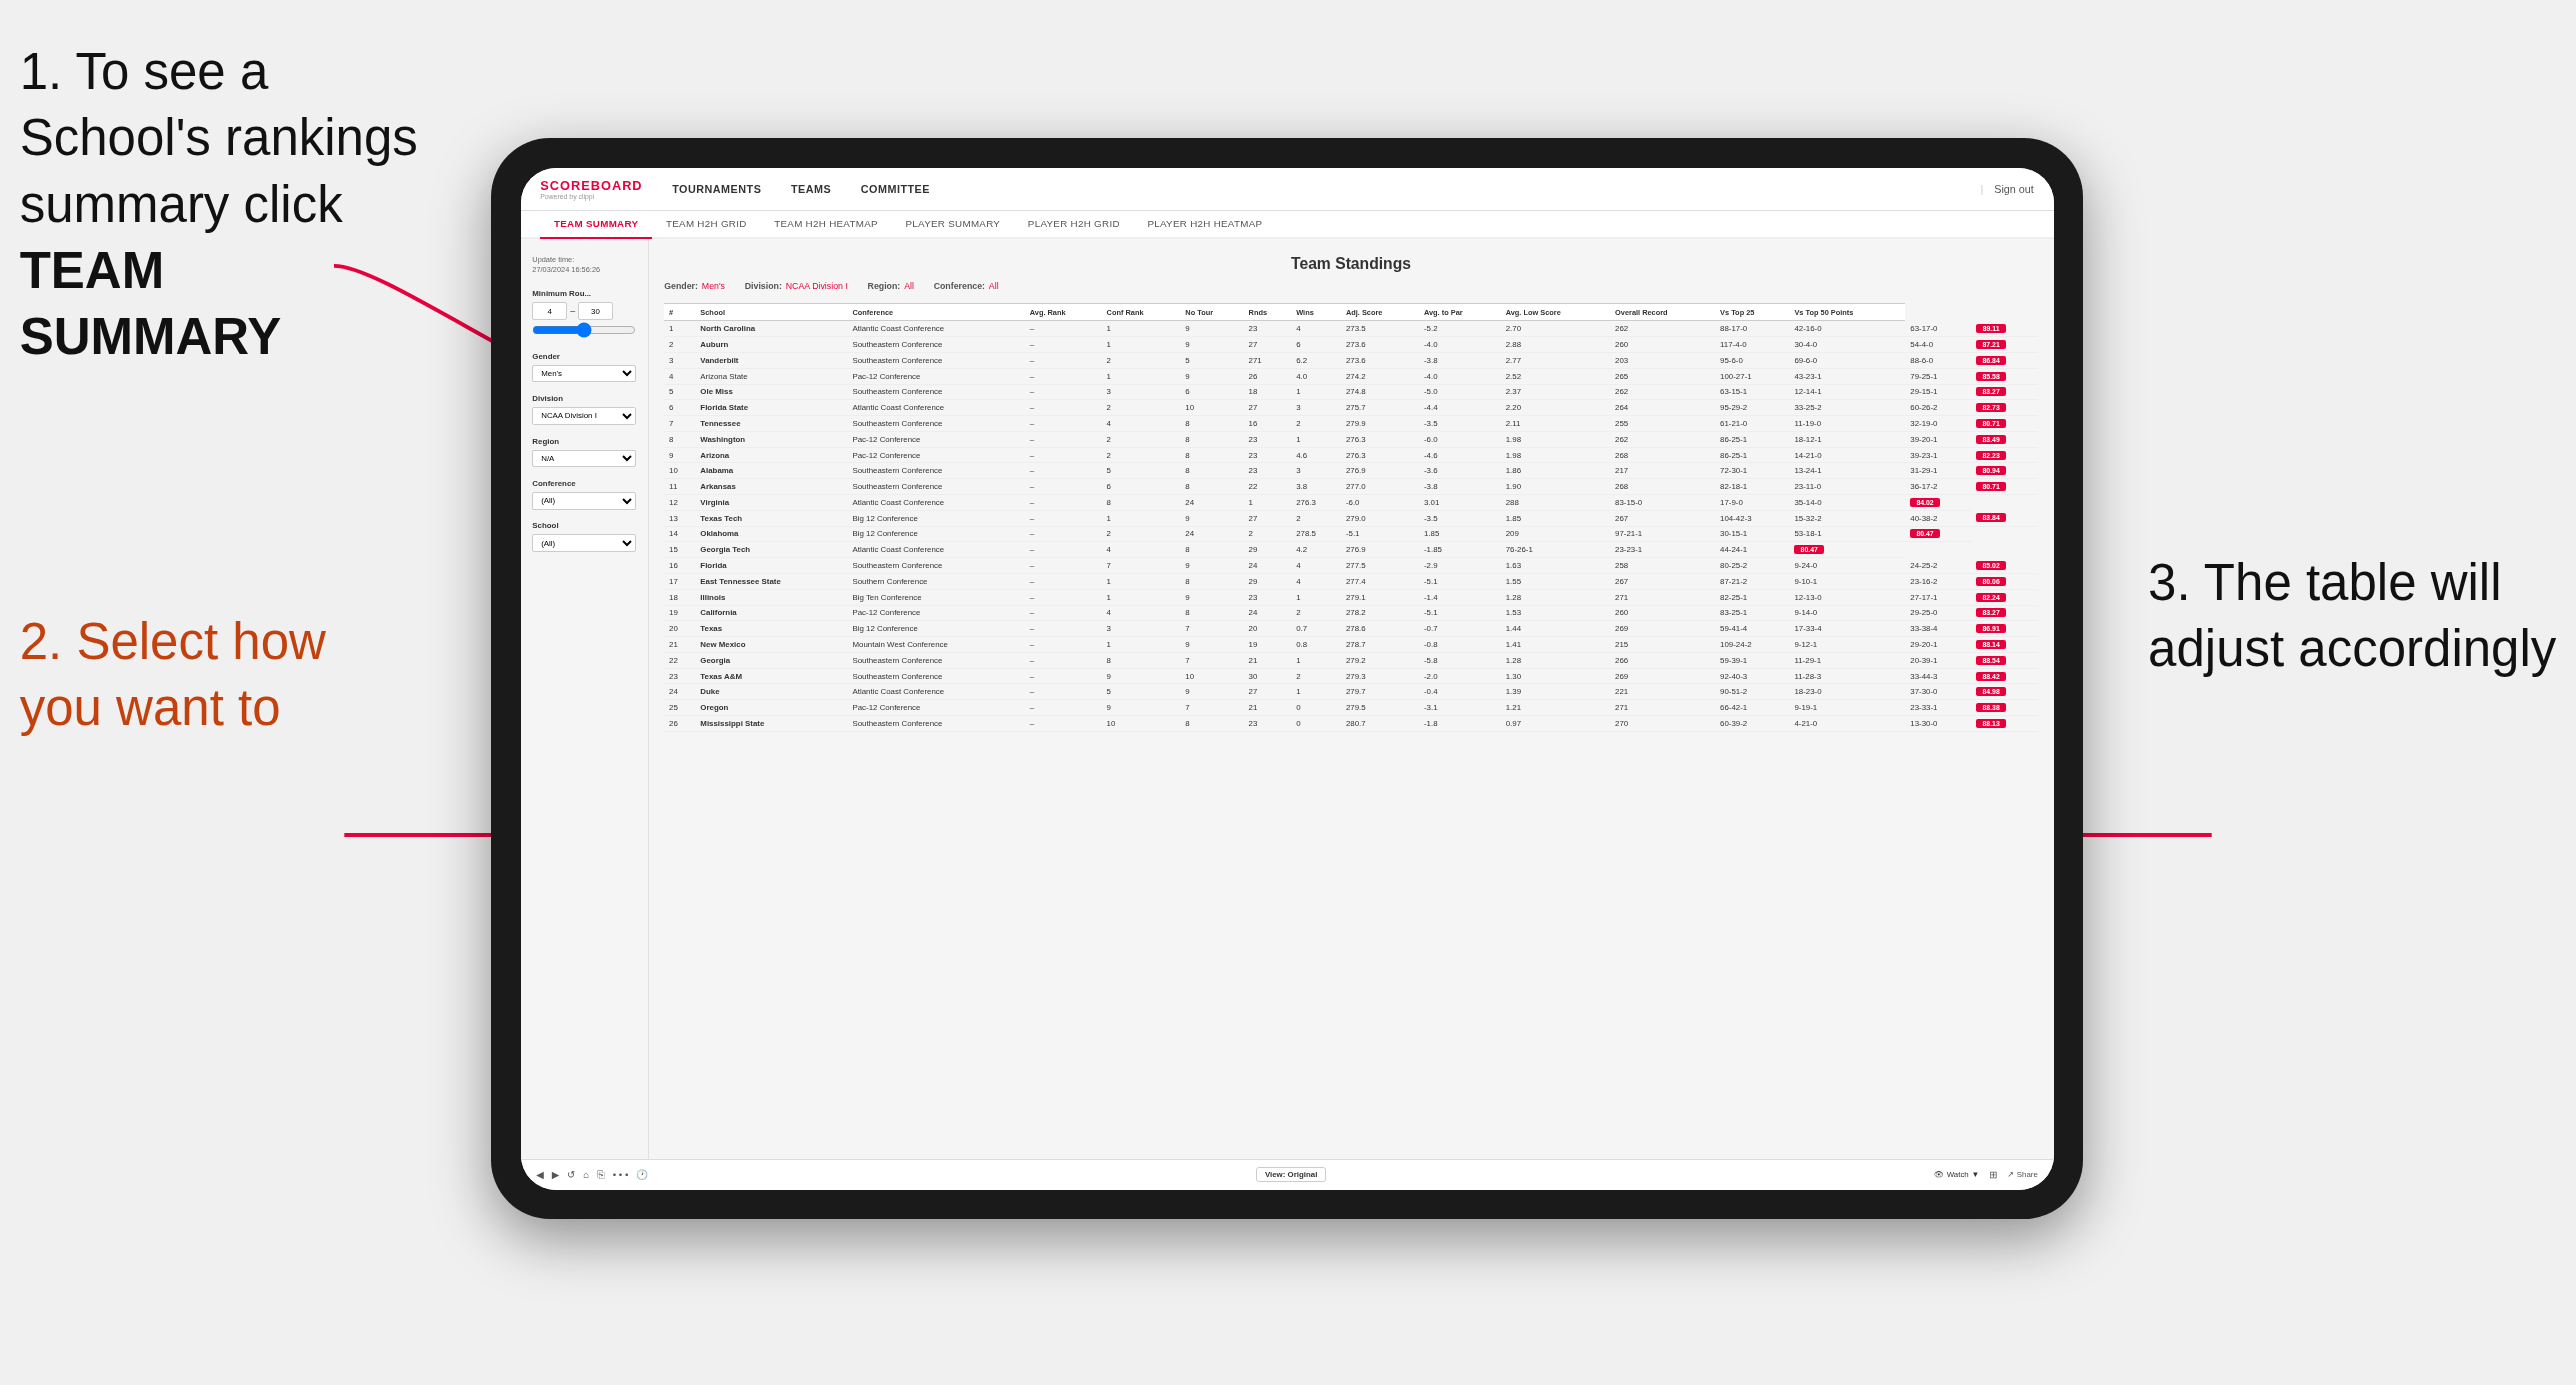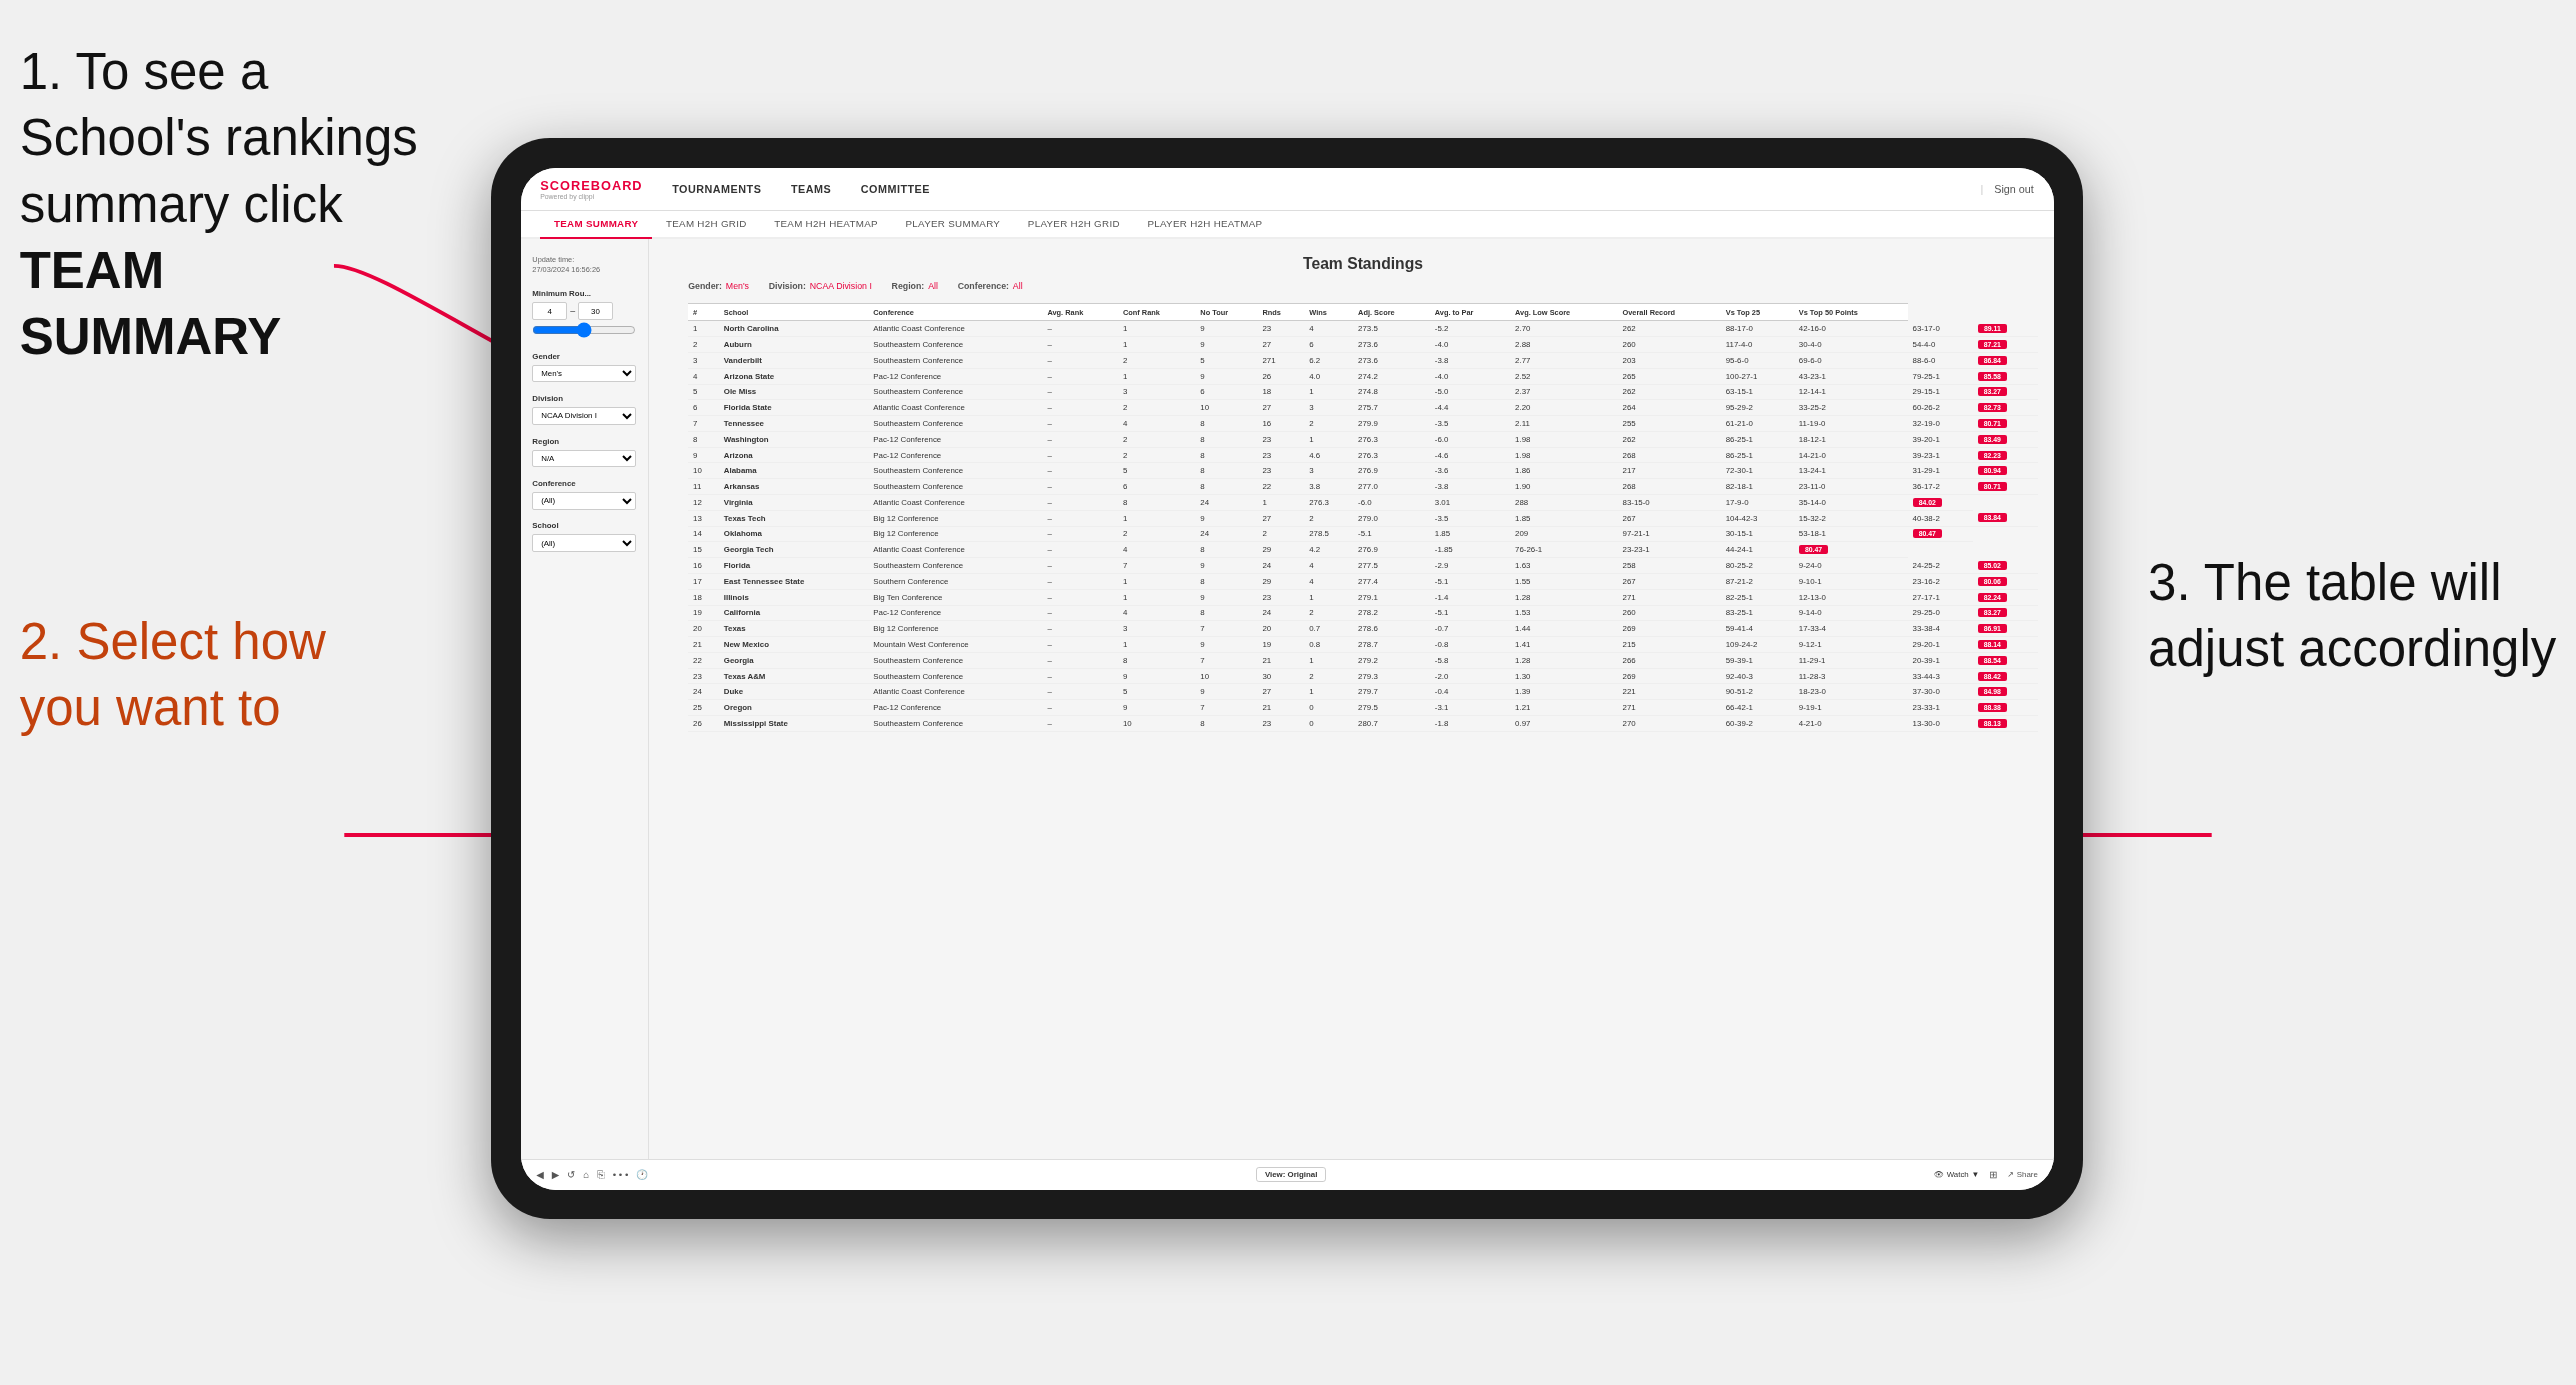--- a/index.html
+++ b/index.html
@@ -195,21 +195,20 @@
     .range-slider {
       width: 100%;
       margin: 2px 0;
     }
 
     
     .table-area {
       flex: 1;
       overflow: auto;
       padding: 15.7px;
-      margin-left: 24px;
     }
     .table-title {
       font-size: 15.7px;
       font-weight: 700;
       color: #333;
       margin-bottom: 7.9px;
       text-align: center;
     }
     .table-filters {
       display: flex;
@@ -518,21 +517,21 @@
                 <td>-3.8</td>
                 <td>2.77</td>
                 <td>203</td>
                 <td>95-6-0</td>
                 <td>69-6-0</td>
                 <td>88-6-0</td>
                 <td><span class="score-badge">86.84</span></td>
               </tr>
               <tr>
                 <td>4</td>
-                <td style="font-weight: 700;">Arizona State</td>
+                <td style="font-weight: 400;">Arizona State</td>
                 <td>Pac-12 Conference</td>
                 <td>–</td>
                 <td>1</td>
                 <td>9</td>
                 <td>26</td>
                 <td>4.0</td>
                 <td>274.2</td>
                 <td>-4.0</td>
                 <td>2.52</td>
                 <td>265</td>

